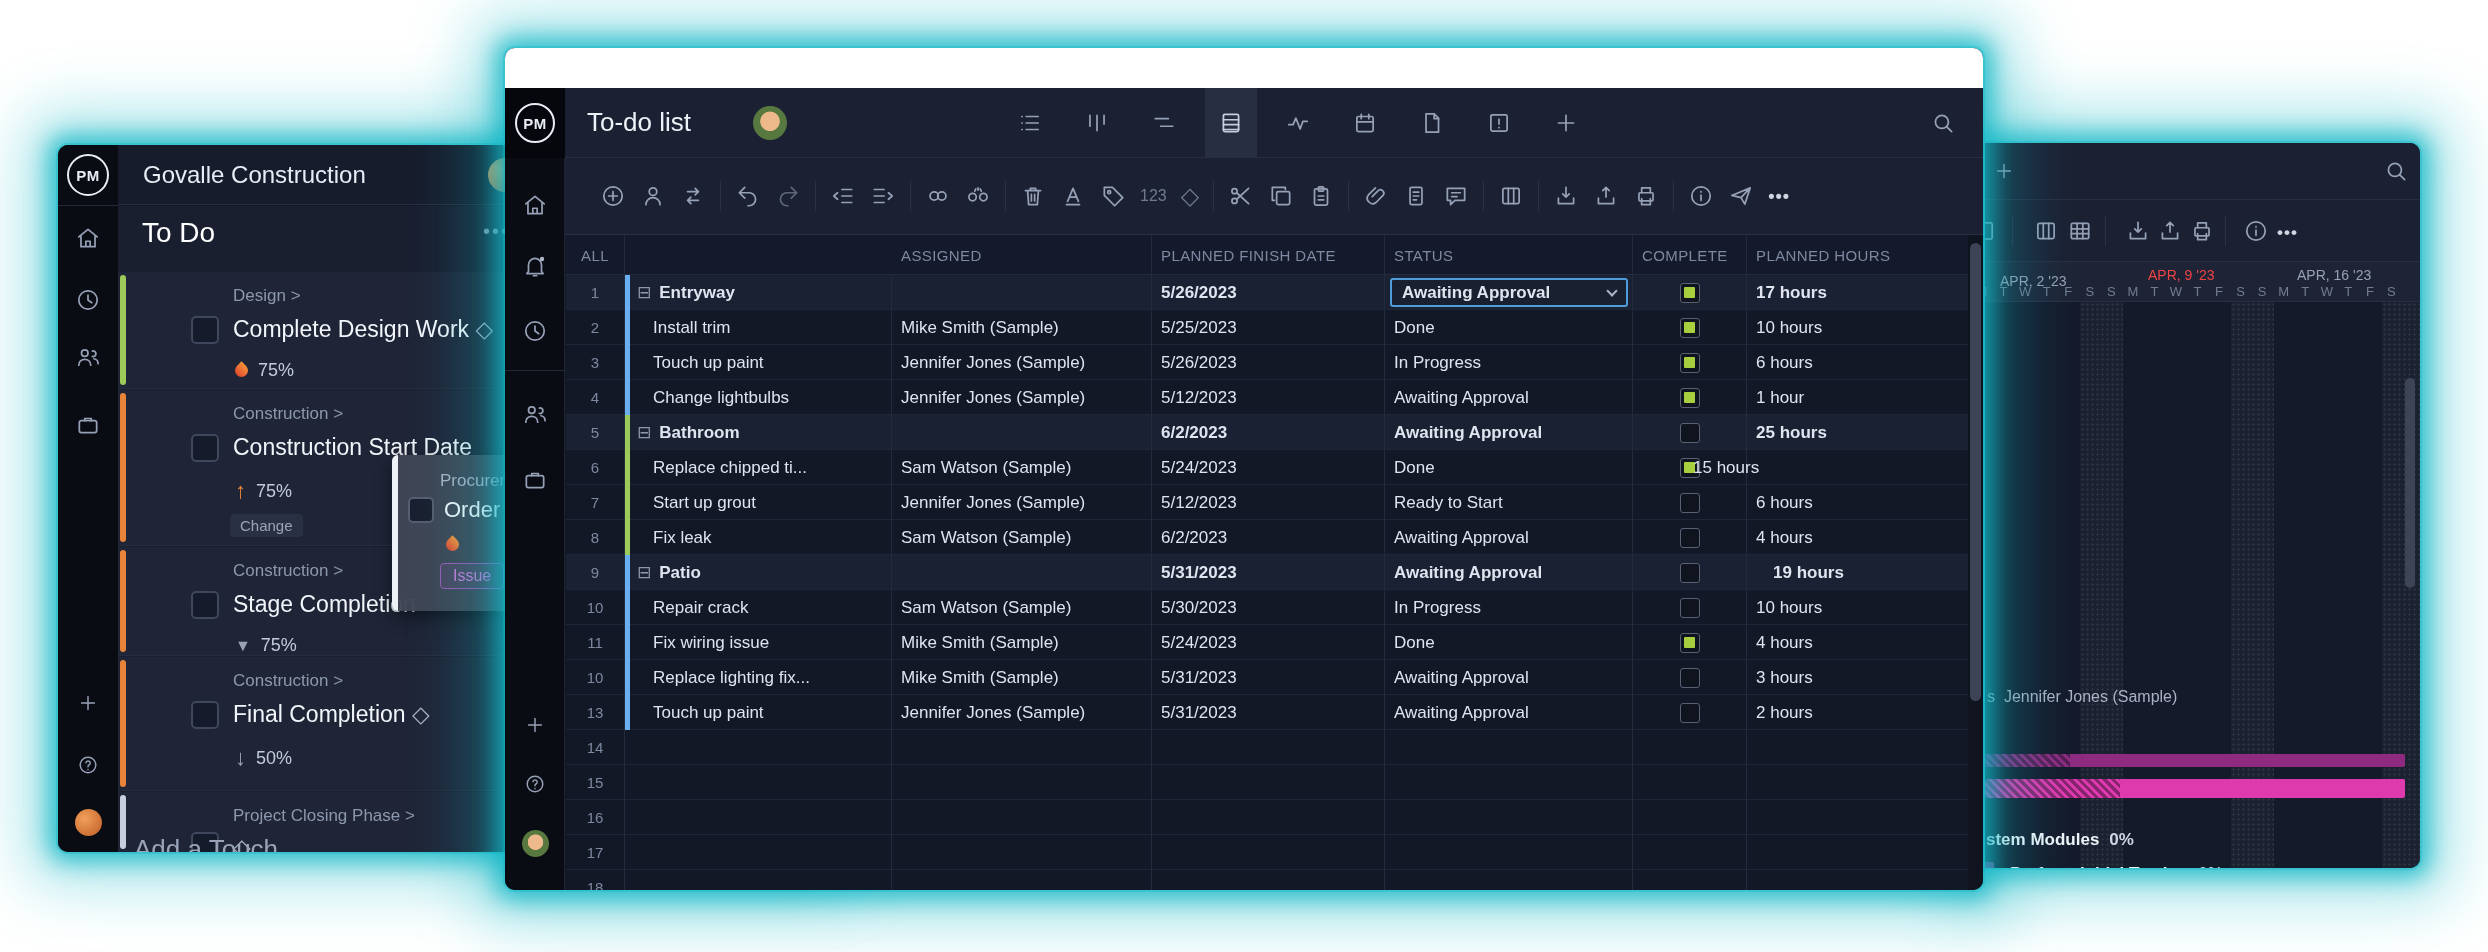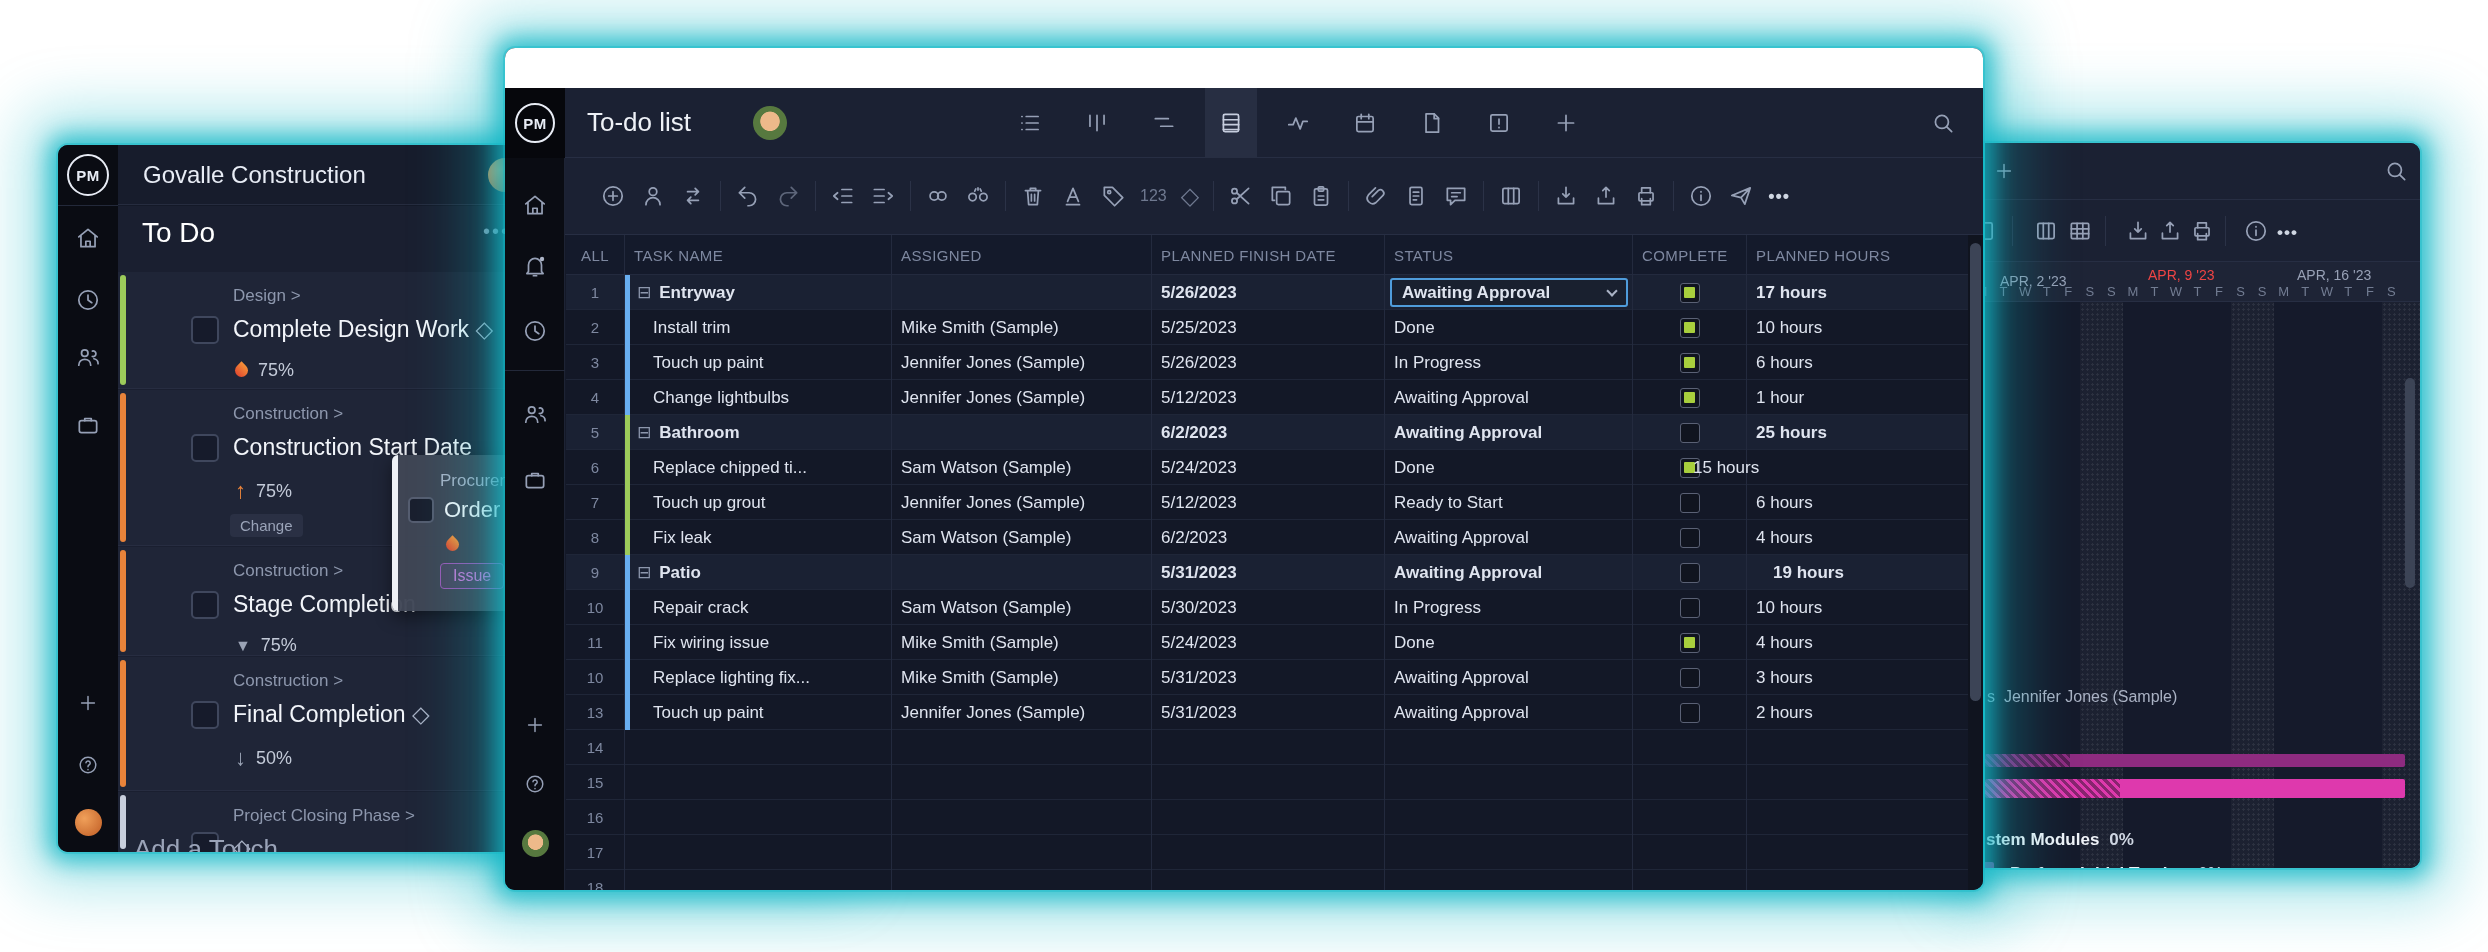--- a/index.html
+++ b/index.html
@@ -456,21 +456,20 @@
         <use href="#i-plus"></use>
       </svg>
     <svg class="ic sm abs" style="left:19px;top:615px">
         <use href="#i-help"></use>
       </svg>
     <div class="avatar av-face abs" style="left:17px;top:672px;width:27px;height:27px"></div>
   </div>
 
   <div class="abs" style="left:61px;top:187px;width:1402px;height:40px;background:#141a2b;border-bottom:1px solid #232a3e">
     <div class="hdr-cell" style="left:0;width:59px;justify-content:center;padding-left:0">ALL</div>
-    <div class="hdr-cell" style="left:59px;width:267px">TASK NAME</div>
     <div class="hdr-cell" style="left:326px;width:260px">ASSIGNED</div>
     <div class="hdr-cell" style="left:586px;width:233px">PLANNED FINISH DATE</div>
     <div class="hdr-cell" style="left:819px;width:248px">STATUS</div>
     <div class="hdr-cell" style="left:1067px;width:114px">COMPLETE</div>
     <div class="hdr-cell" style="left:1181px;width:221px;border-right:none">PLANNED HOURS</div>
   </div>
 
   <div id="sheet-rows">
       <div class="trow grp" style="top: 227px;">
         <div class="tcell tnum" style="left: 0px; width: 59px;">1</div>
@@ -555,21 +554,21 @@
         <div class="tcell" style="left: 1067px; width: 114px; justify-content: center; padding-left: 0px;">
           <div class="cb">
             <div class="on"></div>
           </div>
         </div>
         <div class="tcell" style="left: 1118px; width: 221px; border-right: none;">15 hours</div>
       </div>
       <div class="trow" style="top: 437px;">
         <div class="tcell tnum" style="left: 0px; width: 59px;">7</div>
         <div class="rstripe" style="background: rgb(156, 203, 90);"></div>
-        <div class="tcell" style="left: 59px; width: 267px; padding-left: 28px;">Touch up grout</div>
+        <div class="tcell" style="left: 59px; width: 267px; padding-left: 28px;">Start up grout</div>
         <div class="tcell" style="left: 326px; width: 260px;">Jennifer Jones (Sample)</div>
         <div class="tcell" style="left: 586px; width: 233px;">5/12/2023</div>
         <div class="tcell" style="left: 819px; width: 248px;">Ready to Start</div>
         <div class="tcell" style="left: 1067px; width: 114px; justify-content: center; padding-left: 0px;">
           <div class="cb"></div>
         </div>
         <div class="tcell" style="left: 1181px; width: 221px; border-right: none;">6 hours</div>
       </div>
       <div class="trow" style="top: 472px;">
         <div class="tcell tnum" style="left: 0px; width: 59px;">8</div>

